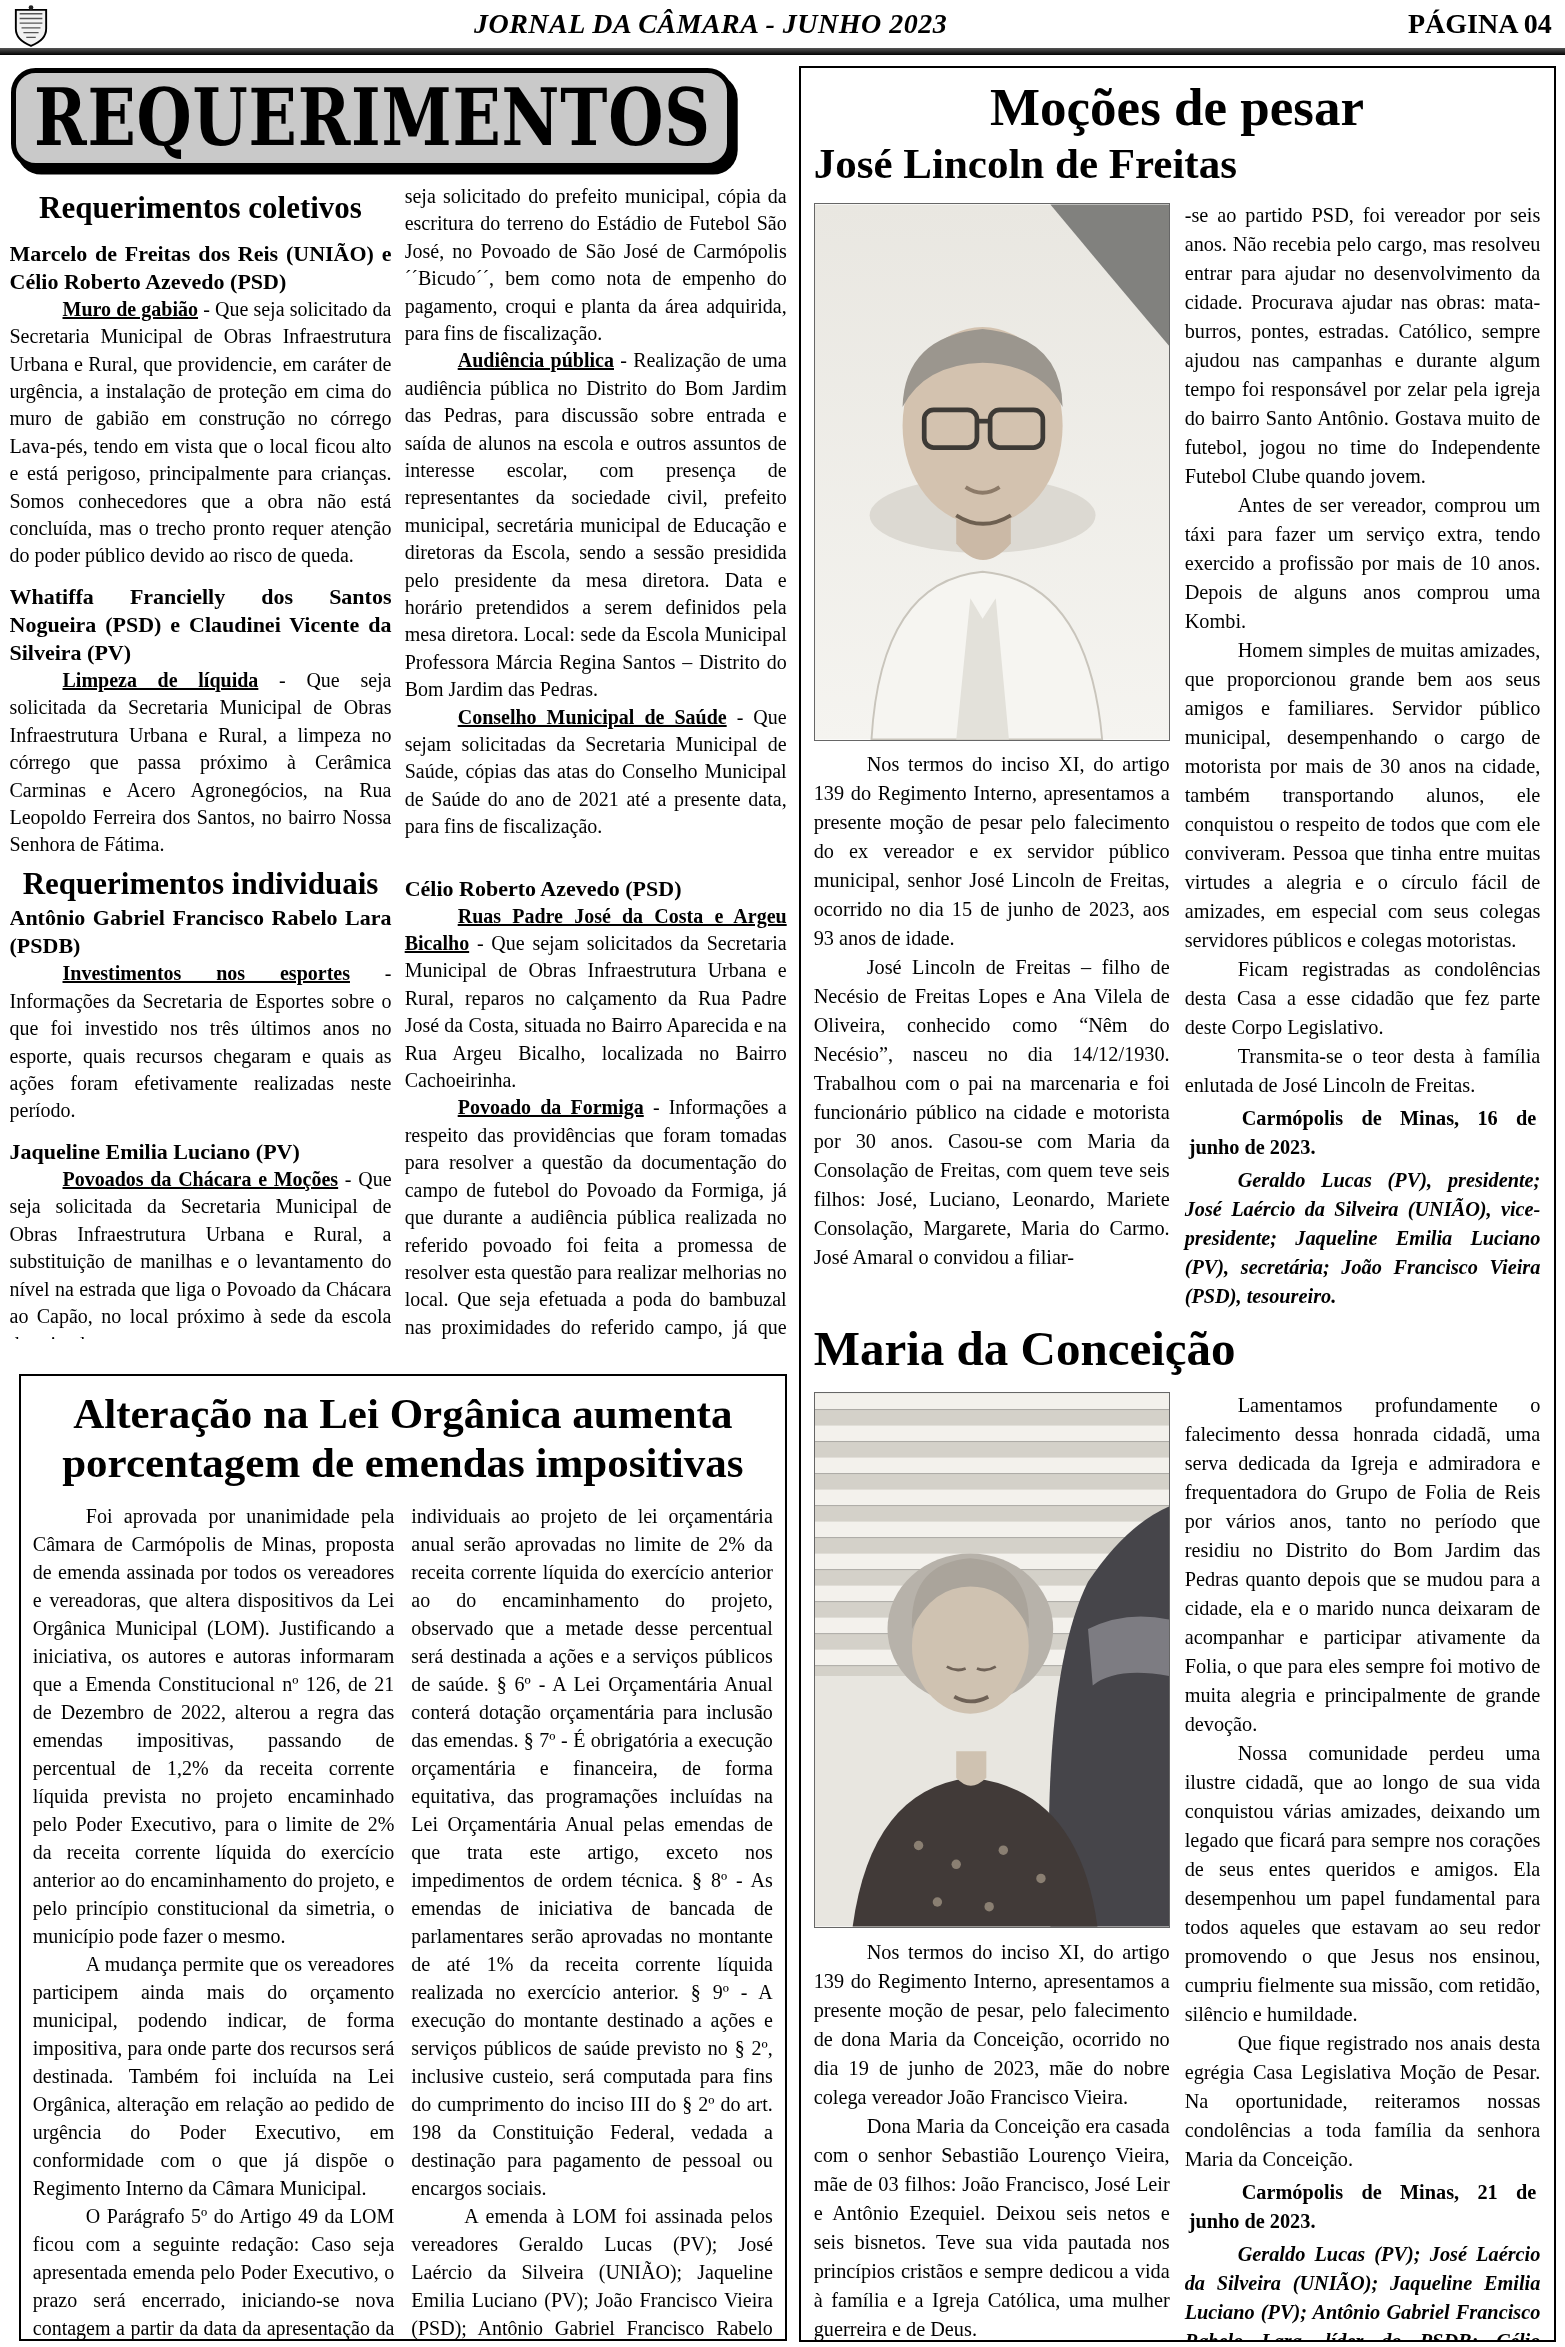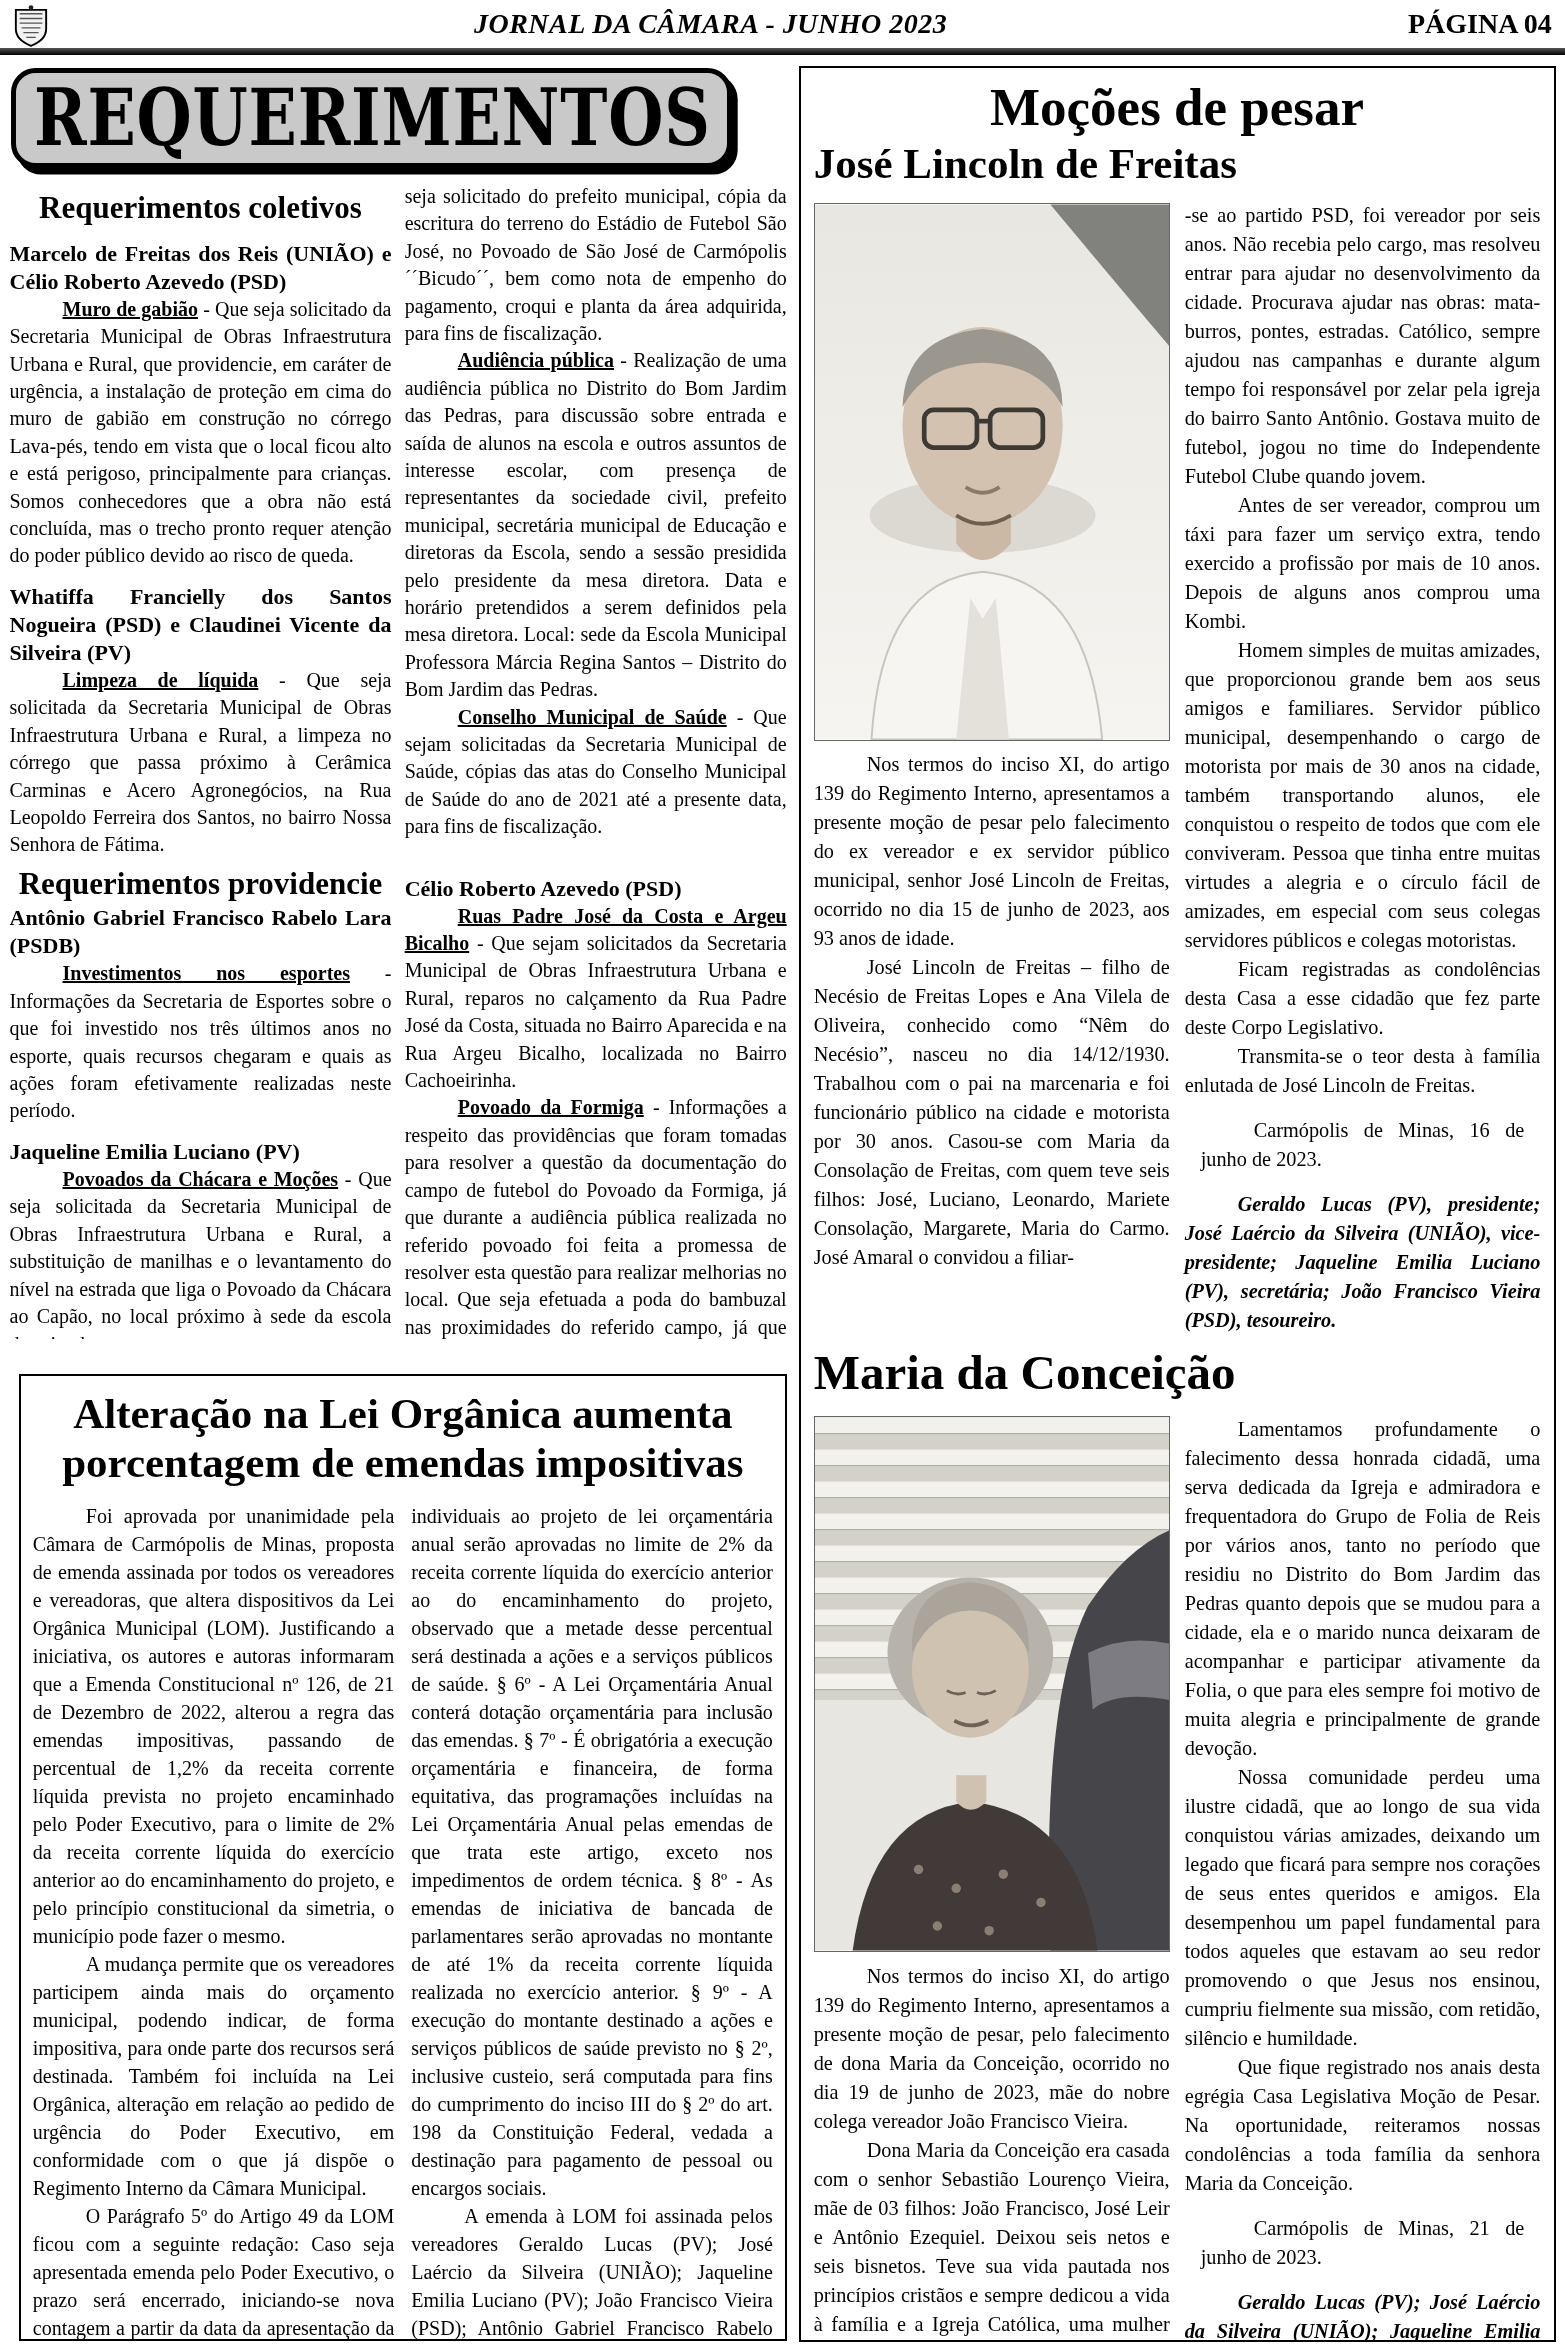--- a/index.html
+++ b/index.html
@@ -83,21 +83,21 @@
   }
   .mocoes-title { text-align:center; font-weight:bold; font-size:53px; line-height:61px; margin-top:3.8px; }
   .obit-title  { text-align:left; font-weight:bold; font-size:43px; line-height:51px; margin-bottom:11.4px; }
   .obit-title.maria { font-size:49px; line-height:57px; margin:9.5px 0 13.2px; }
   .obit-sec { display:flex; gap:15px; }
   .obit-col { width:356px; text-align:justify; font-size:20.3px; line-height:29px; }
   .photo-frame {
     width:356px; border:0.9px solid #666; margin:1.9px 0 9.5px; display:block;
   }
   .sig { font-weight:bold; font-style:italic; text-indent:53px; margin:0; }
-  .date-p { text-indent:53px; margin:16px; }
+  .date-p { text-indent:53px; margin:4px;font-weight:bold; }
 </style>
 </head>
 <body>
 
 <div class="page">
 
   <div class="masthead">
     <span class="crest">
       <svg width="36" height="44" viewBox="0 0 38 46">
         <path d="M3 6 L35 6 L35 26 Q35 38 19 44 Q3 38 3 26 Z" fill="#f2f2f2" stroke="#000" stroke-width="2"></path>
@@ -118,21 +118,21 @@
       </div>
 
       <div class="req-cols">
 
         <div class="req-col">
           <div class="sec-head">Requerimentos coletivos</div>
           <div class="names">Marcelo de Freitas dos Reis (UNIÃO) e Célio Roberto Azevedo (PSD)</div>
           <p class="body-p"><span class="lead">Muro de gabião</span><span> - Que seja solicitado da Secretaria Municipal de Obras Infraestrutura Urbana e Rural, que providencie, em caráter de urgência, a instalação de proteção em cima do muro de gabião em construção no córrego Lava-pés, tendo em vista que o local ficou alto e está perigoso, principalmente para crianças. Somos conhecedores que a obra não está concluída, mas o trecho pronto requer atenção do poder público devido ao risco de queda.</span></p>
           <div class="names">Whatiffa Francielly dos Santos Nogueira (PSD) e Claudinei Vicente da Silveira (PV)</div>
           <p class="body-p"><span class="lead">Limpeza de líquida</span><span> - Que seja solicitada da Secretaria Municipal de Obras Infraestrutura Urbana e Rural, a limpeza no córrego que passa próximo à Cerâmica Carminas e Acero Agronegócios, na Rua Leopoldo Ferreira dos Santos, no bairro Nossa Senhora de Fátima.</span></p>
-          <div class="sec-head">Requerimentos providencie</div>
+          <div class="sec-head">Requerimentos individuais</div>
           <div class="names" style="margin-top:1.9px">Antônio Gabriel Francisco Rabelo Lara (PSDB)</div>
           <p class="body-p"><span class="lead">Investimentos nos esportes</span><span> - Informações da Secretaria de Esportes sobre o que foi investido nos três últimos anos no esporte, quais recursos chegaram e quais as ações foram efetivamente realizadas neste período.</span></p>
           <div class="names">Jaqueline Emilia Luciano (PV)</div>
           <p class="body-p"><span class="lead">Povoados da Chácara e Moções</span><span> - Que seja solicitada da Secretaria Municipal de Obras Infraestrutura Urbana e Rural, a substituição de manilhas e o levantamento do nível na estrada que liga o Povoado da Chácara ao Capão, no local próximo à sede da escola desativada.</span></p>
 
         </div>
 
         <div class="req-col">
           <p class="body-p cont">seja solicitado do prefeito municipal, cópia da escritura do terreno do Estádio de Futebol São José, no Povoado de São José de Carmópolis ´´Bicudo´´, bem como nota de empenho do pagamento, croqui e planta da área adquirida, para fins de fiscalização.</p>
           <p class="body-p"><span class="lead">Audiência pública</span><span> - Realização de uma audiência pública no Distrito do Bom Jardim das Pedras, para discussão sobre entrada e saída de alunos na escola e outros assuntos de interesse escolar, com presença de representantes da sociedade civil, prefeito municipal, secretária municipal de Educação e diretoras da Escola, sendo a sessão presidida pelo presidente da mesa diretora. Data e horário pretendidos a serem definidos pela mesa diretora. Local: sede da Escola Municipal Professora Márcia Regina Santos – Distrito do Bom Jardim das Pedras.</span></p>

